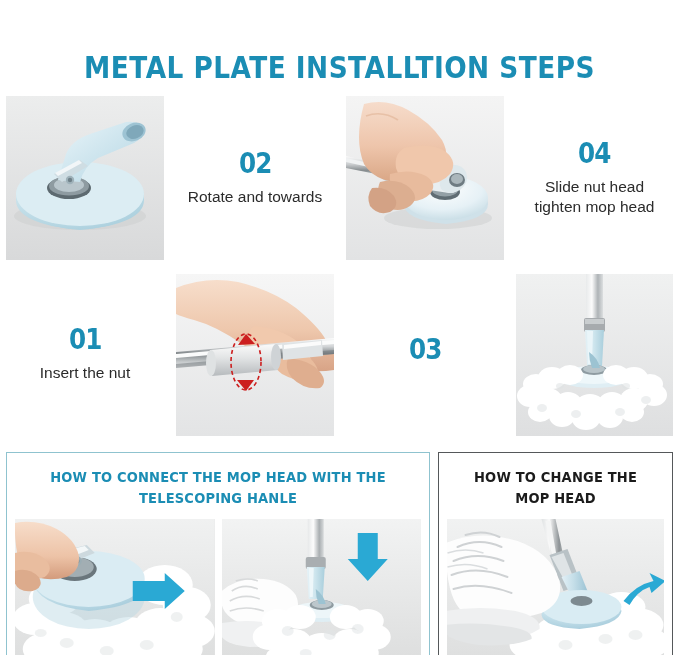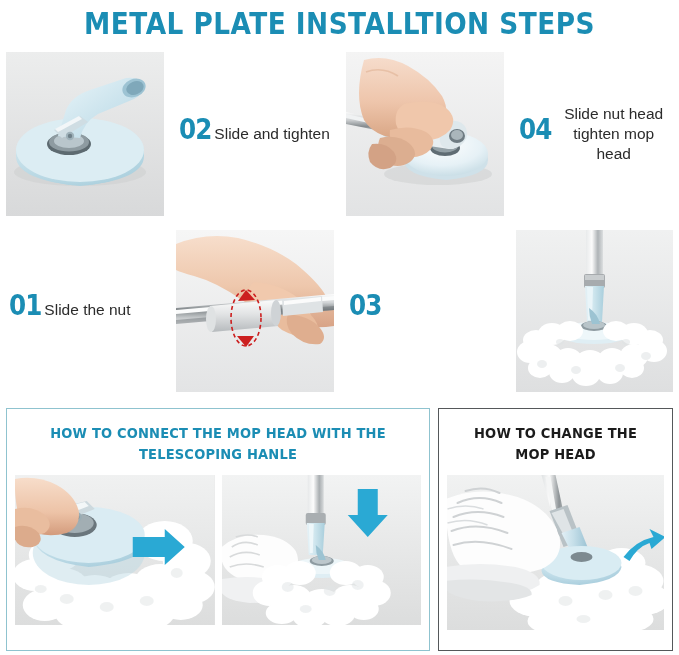--- a/index.html
+++ b/index.html
@@ -1,21 +1,21 @@
 <!DOCTYPE html>
 <html><head>
 <meta charset="utf-8">
 <style>
   html,body{margin:0;padding:0;}
   body{
     width:679px;height:655px;background:#ffffff;
     font-family:"Liberation Sans", sans-serif;
     overflow:hidden;position:relative;
   }
-  .page{width:679px;height:577px;position:relative;}
+  .page{width:679px;height:577px;position:relative;margin-top:44px;}
 
   
   .title{
     width:679px;height:46px;display:flex;align-items:center;justify-content:center;
     font-family:"DejaVu Sans", sans-serif;
     font-weight:bold;font-size:30px;letter-spacing:.5px;
     color:#1b8db4;
     transform:scaleX(.88);transform-origin:center center;
     white-space:nowrap;
   }
@@ -24,22 +24,22 @@
   .grid{
     position:absolute;left:0;top:46px;width:679px;height:352px;
     display:grid;
     grid-template-columns:170px 170px 170px 169px;
     grid-template-rows:176px 176px;
   }
   .cell{position:relative;overflow:hidden;}
   .photo{position:absolute;inset:6px;background:#e2e2e2;overflow:hidden;}
   .photo.r2{inset:8px 6px 6px 6px;}
   .cap{
-    position:absolute;inset:0;display:flex;flex-direction:row;
-    align-items:center;padding:0 6px;box-sizing:border-box;
+    position:absolute;inset:0;display:flex;flex-direction:column;
+    align-items:center;justify-content:center;padding:0 6px;box-sizing:border-box;
   }
   .num{
     font-family:"DejaVu Sans", sans-serif;font-weight:bold;font-size:29px;
     color:#1b8db4;letter-spacing:-1px;transform:scaleX(.85);
     margin-bottom:9px;line-height:1;
   }
   .lbl{
     font-size:15.5px;color:#2b2b2b;text-align:center;line-height:1.28;
     font-family:"Liberation Sans", sans-serif;font-weight:400;
   }
@@ -105,21 +105,21 @@
           <path d="M49 77 L73 64 L76 67 L52 80 Z" fill="#f2f6f8"></path>
           <circle cx="64" cy="84" r="4.2" fill="#9fb2ba"></circle>
           <circle cx="64" cy="84" r="2.2" fill="#6f8189"></circle>
         </svg>
       </div>
     </div>
 
     <div class="cell">
       <div class="cap">
         <div class="num">02</div>
-        <div class="lbl">Slide and tighten</div>
+        <div class="lbl">Rotate and towards</div>
       </div>
     </div>
 
     <div class="cell">
       <div class="photo">
         <svg viewBox="0 0 158 164" preserveAspectRatio="xMidYMid slice">
           <defs>
             <linearGradient id="bg3" x1="0" y1="0" x2="0" y2="1">
               <stop offset="0" stop-color="#f4f4f4"></stop>
                 <stop offset="1" stop-color="#e2e3e4"></stop>
@@ -171,21 +171,21 @@
         <div class="lbl">
           <span>Slide nut head</span><br>
           <span>tighten mop head</span>
         </div>
       </div>
     </div>
 
     <div class="cell">
       <div class="cap">
         <div class="num">01</div>
-        <div class="lbl">Slide the nut</div>
+        <div class="lbl">Insert the nut</div>
       </div>
     </div>
 
     <div class="cell">
       <div class="photo r2">
         <svg viewBox="0 0 158 162" preserveAspectRatio="xMidYMid slice">
           <defs>
             <linearGradient id="bg2" x1="0" y1="0" x2="0" y2="1">
               <stop offset="0" stop-color="#f6f6f6"></stop>
                 <stop offset="1" stop-color="#e3e4e5"></stop>

